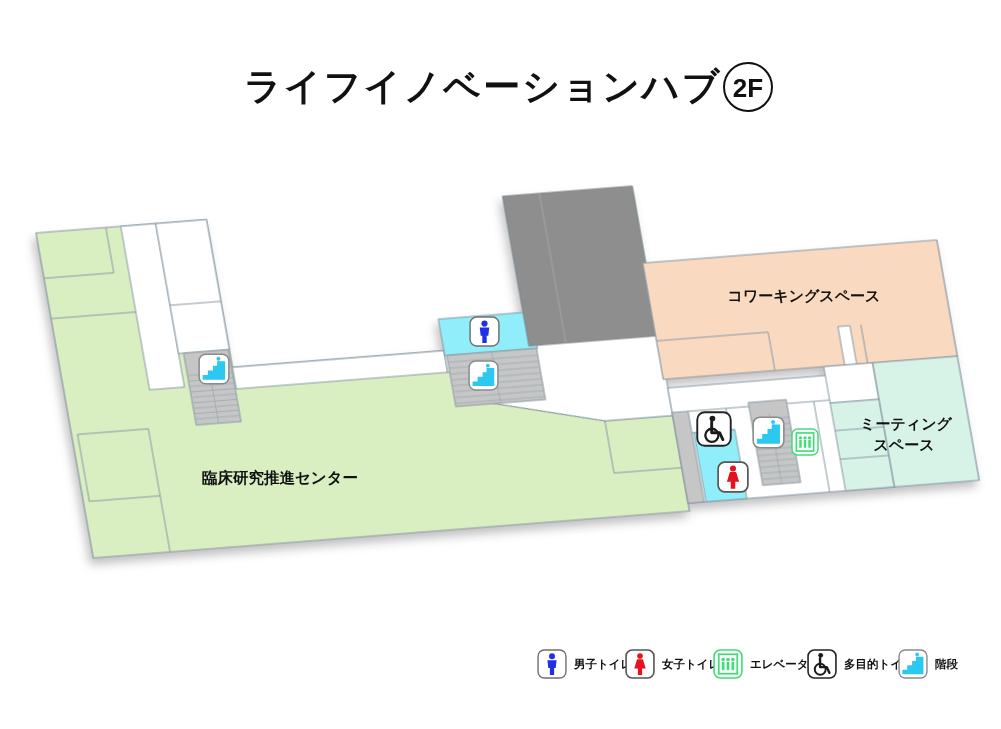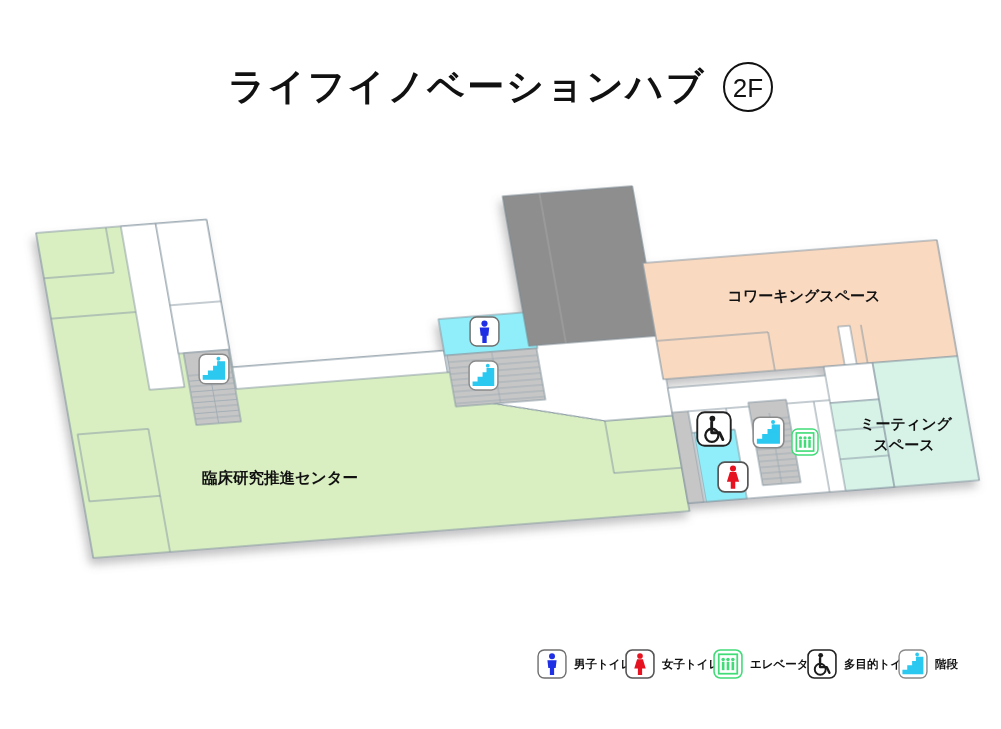--- a/index.html
+++ b/index.html
@@ -1,23 +1,23 @@
 <!DOCTYPE html>
 <html style="--p-green: #d9efc2; --p-peach: #f9d9c0; --p-mint: #d7f3e8; --p-cyan: #8feef9; --p-dark_gray: #8e8e8e; --p-stair_gray: #c6c6c6; --p-line: #8a9aa4; --p-tread: #9fabb3; --p-icon_blue: #1f2fe4; --p-icon_red: #e6121f; --p-icon_green: #41dc78; --p-icon_cyan: #2bc8f0; --p-icon_black: #1a1a1a;"><head>
 <meta charset="utf-8">
 <style>
   html,body{margin:0;padding:0;background:#ffffff;}
   #stage{position:relative;width:1001px;height:729px;background:#ffffff;overflow:hidden;
          font-family:"Liberation Sans","DejaVu Sans",sans-serif;}
   #plan-svg{position:absolute;left:0;top:0;}
   #plan-group{filter:drop-shadow(-4px 6px 5px rgba(50,50,55,.30));}
-  .page-title{position:absolute;left:228px;top:62px;font-size:37px;font-weight:bold;
+  .page-title{position:absolute;left:244px;top:62px;font-size:37px;font-weight:bold;
               letter-spacing:2px;color:#111;white-space:nowrap;}
   .floor-badge{position:absolute;left:723px;top:62px;width:50px;height:50px;border:2.5px solid #111;
-               border-radius:50%;text-align:center;line-height:49px;font-size:26px;font-weight:normal;color:#111;
+               border-radius:50%;text-align:center;line-height:49px;font-size:26px;font-weight:bold;color:#111;
                box-sizing:border-box;}
   .room-label{font-weight:bold;fill:#111;}
   .legend-item{position:absolute;height:34px;}
   .legend-icon{position:absolute;left:0;top:0;}
   .legend-label{position:absolute;left:37px;top:8px;font-size:11.5px;font-weight:bold;color:#111;white-space:nowrap;}
 </style>
 </head>
 <body>
 
 <div id="stage">

